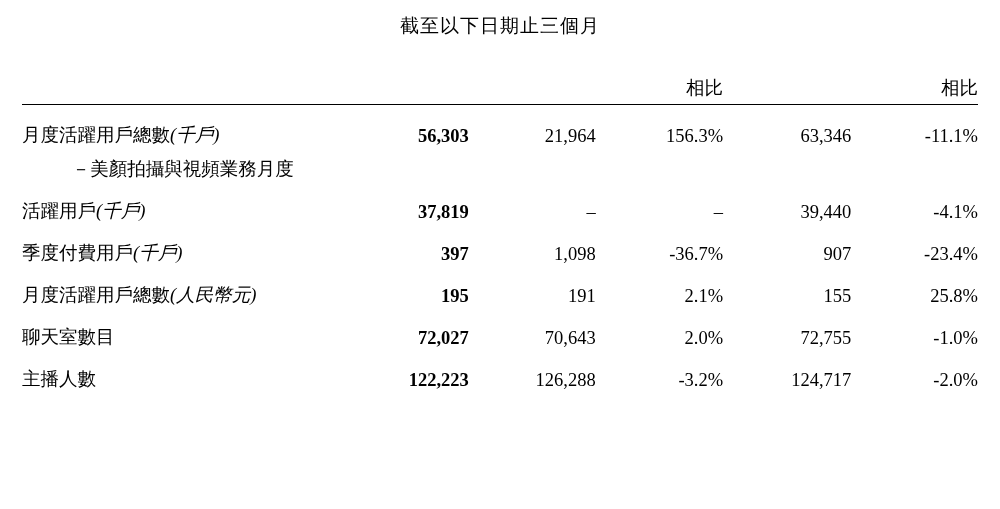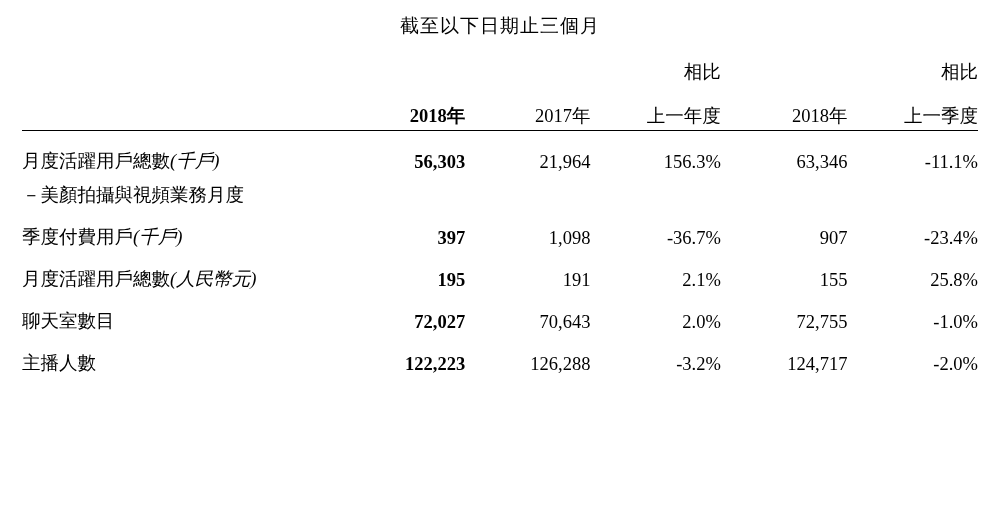--- a/index.html
+++ b/index.html
@@ -24,21 +24,21 @@
     position: absolute;
     top: 13px;
     left: 0;
     width: 1000px;
     text-align: center;
     font-size: 19px;
     letter-spacing: 1px;
   }
   table.fin {
     position: absolute;
-    top: 52px;
+    top: 68px;
     left: 22px;
     width: 956px;
     border-collapse: collapse;
     font-size: 18.5px;
   }
   table.fin td {
     padding: 0;
     vertical-align: bottom;
     white-space: nowrap;
   }
@@ -56,49 +56,41 @@
 
   .rule-row td {
     border-top: 1.2px solid #000;
     height: 0;
     font-size: 0;
     line-height: 0;
     padding: 0;
   }
 
   .data-row td { height: 42px; }
-  .data-row.tight td { height: 34px; }
+  .data-row.tight td { height: 34px; text-align: center; }
   .ital { font-style: italic; }
   .ind1 { padding-left: 0px; }
   .ind2 { padding-left: 18px; }
 </style>
 </head>
 <body>
 
 <div class="sheet">
 
   <div class="title">截至以下日期止三個月</div>
 
   <table class="fin">
     <tbody>
       <tr class="hdr-row r1">
         <td class="c-label"></td>
         <td class="c-num"></td>
         <td class="c-num2"></td>
         <td class="c-num3">相比</td>
         <td class="c-num4"></td>
         <td class="c-num4">相比</td>
-      </tr>
-      <tr class="hdr-row r2">
-        <td class="c-label"></td>
-        <td class="c-num bold">2018年</td>
-        <td class="c-num2">2017年</td>
-        <td class="c-num3">上一年度</td>
-        <td class="c-num4">2018年</td>
-        <td class="c-num4">上一季度</td>
       </tr>
 
       <tr class="rule-row">
         <td colspan="6"></td>
       </tr>
 
       <tr class="data-row">
         <td class="c-label ind1"><span>月度活躍用戶總數</span><span class="ital">(千戶)</span></td>
         <td class="c-num bold">56,303</td>
         <td class="c-num2">21,964</td>
@@ -109,20 +101,28 @@
 
       <tr class="data-row tight">
         <td class="c-label ind1"><span>－美顏拍攝與視頻業務月度</span><span class="ital"></span></td>
         <td class="c-num bold"></td>
         <td class="c-num2"></td>
         <td class="c-num3"></td>
         <td class="c-num4"></td>
         <td class="c-num4"></td>
       </tr>
 
+      <tr class="data-row">
+        <td class="c-label ind2"><span>活躍用戶</span><span class="ital">(千戶)</span></td>
+        <td class="c-num bold">37,819</td>
+        <td class="c-num2">–</td>
+        <td class="c-num3">–</td>
+        <td class="c-num4">39,440</td>
+        <td class="c-num4">-4.1%</td>
+      </tr>
 
       <tr class="data-row">
         <td class="c-label ind1"><span>季度付費用戶</span><span class="ital">(千戶)</span></td>
         <td class="c-num bold">397</td>
         <td class="c-num2">1,098</td>
         <td class="c-num3">-36.7%</td>
         <td class="c-num4">907</td>
         <td class="c-num4">-23.4%</td>
       </tr>
 

